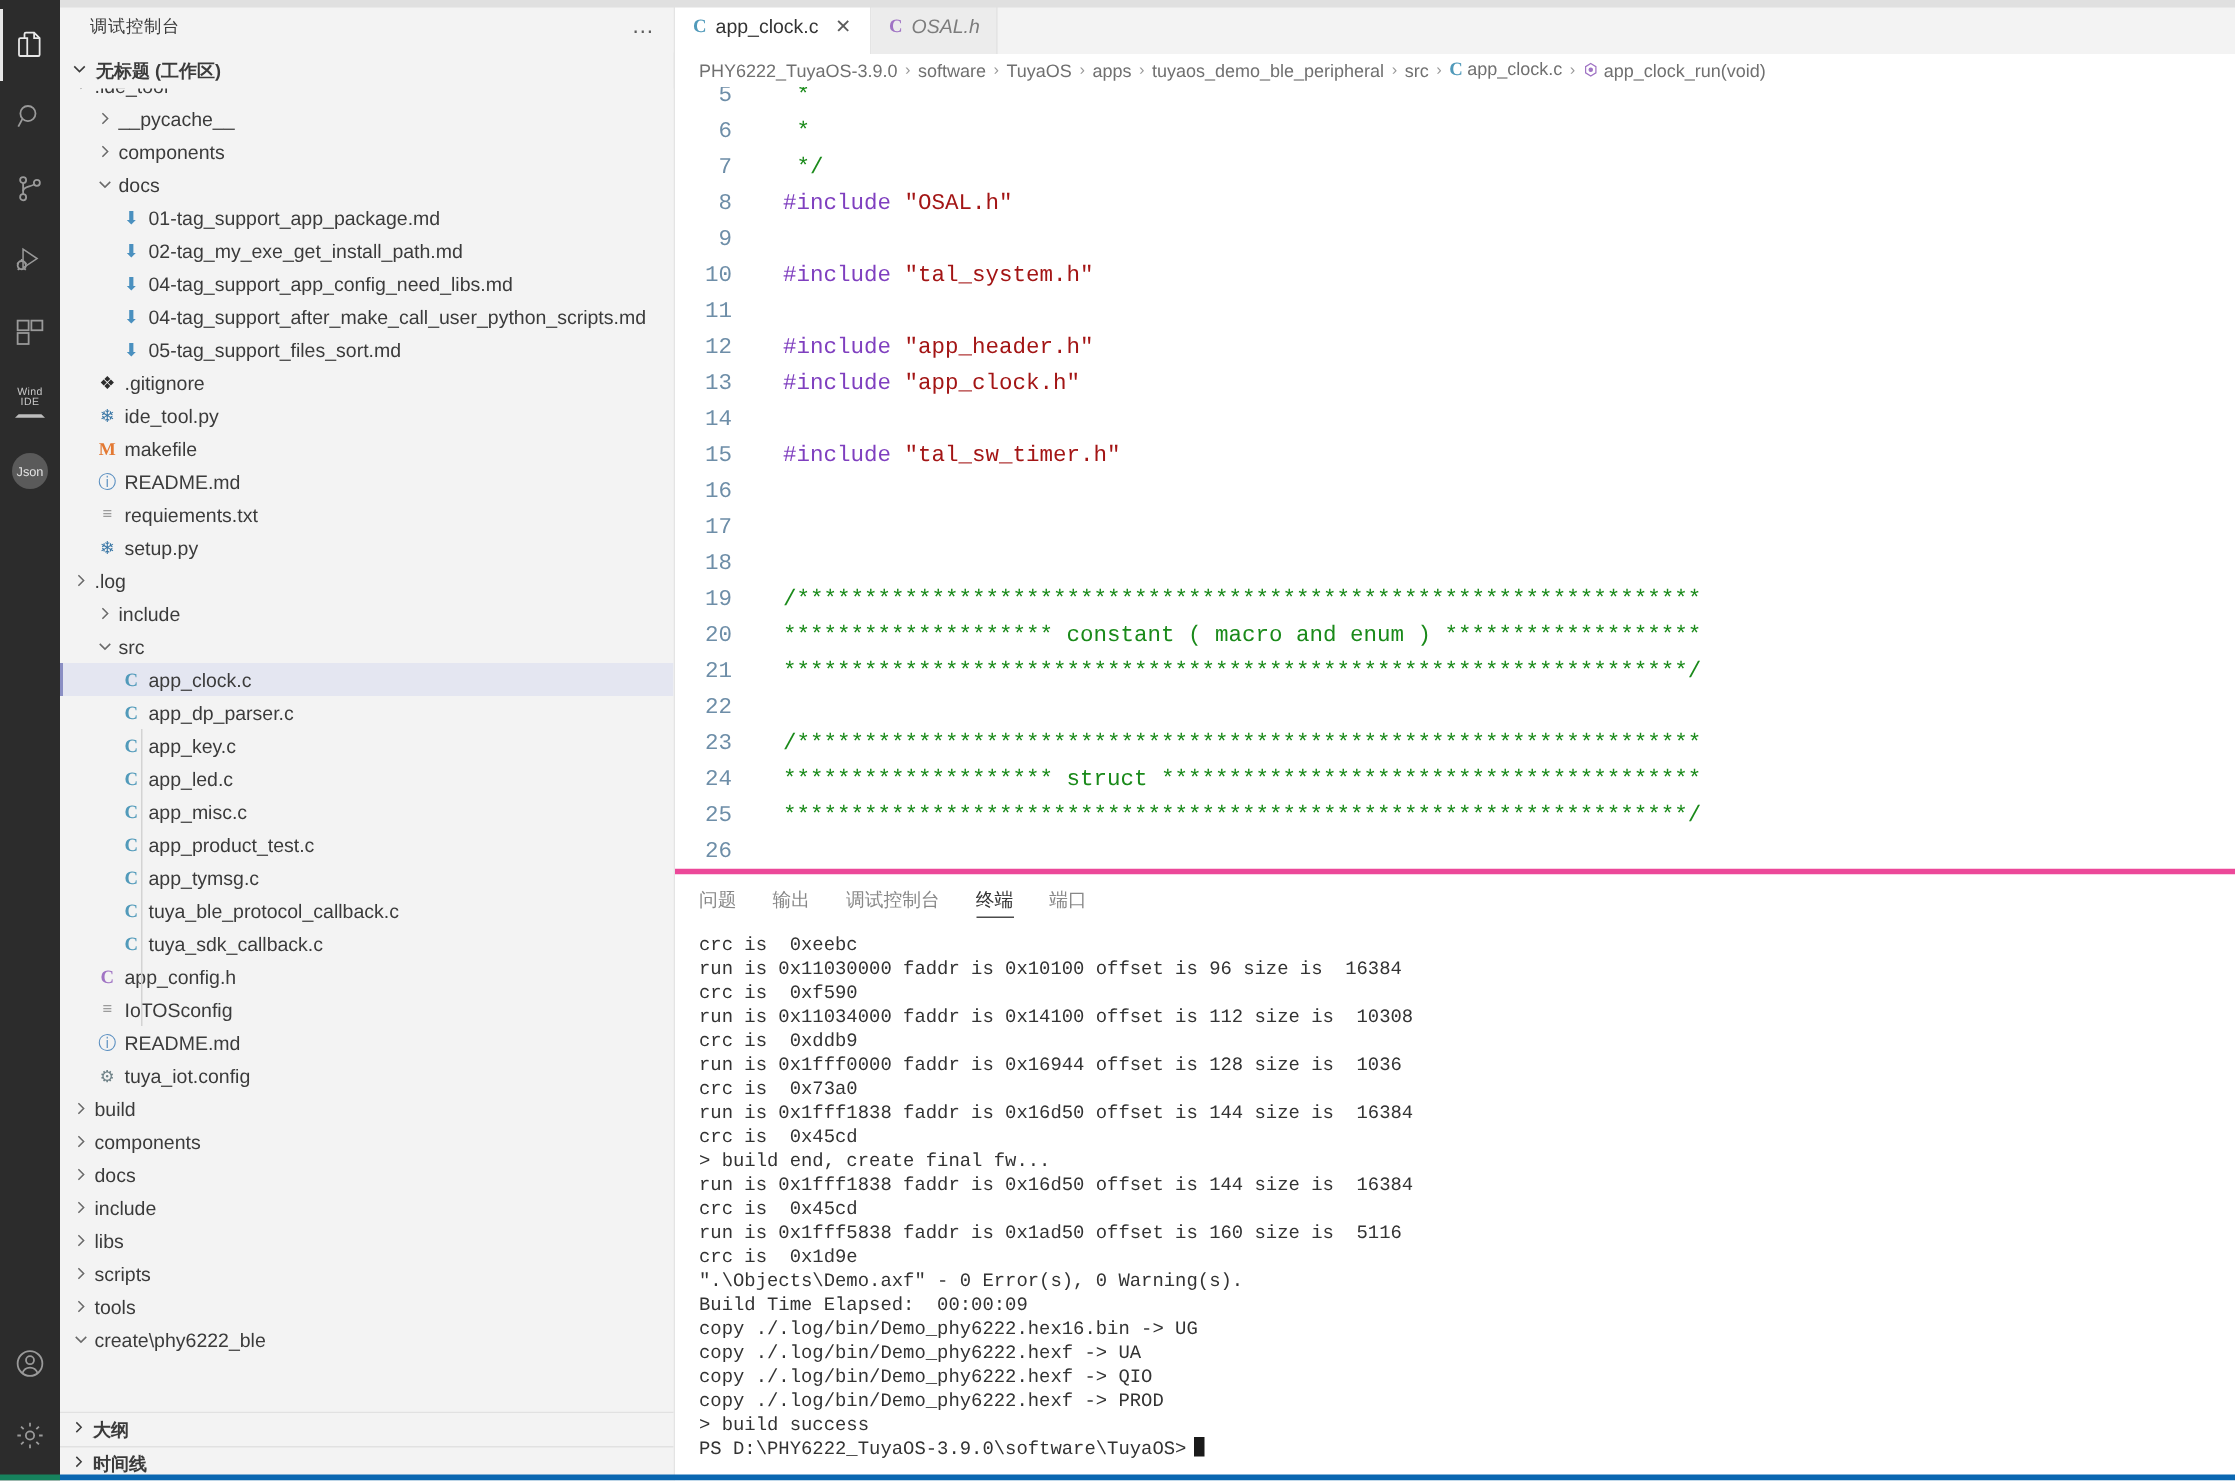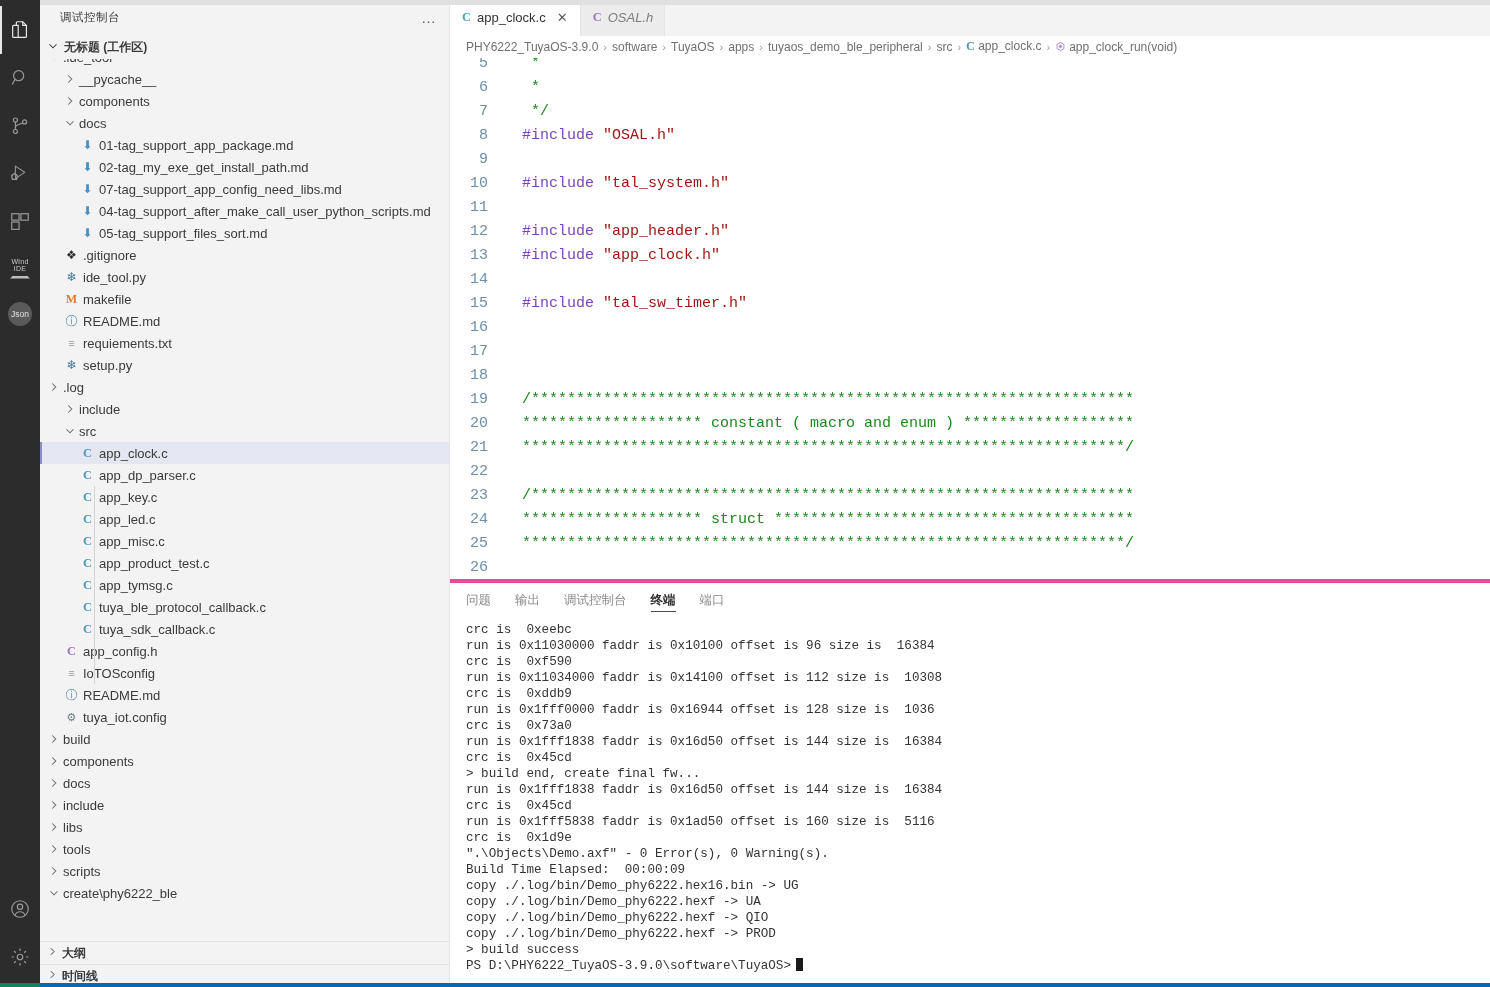--- a/index.html
+++ b/index.html
@@ -137,21 +137,21 @@
   .tk-str { color: #a31515; }
   .tk-cmt { color: #1a8a1a; }
   .tk-plain { color: #222; }
 
   
   .panel { height: 408px; flex: 0 0 408px; background: #ffffff; display: flex; flex-direction: column;
            border-top: 4px solid #ec4899; }
   .panel-tabs { height: 35px; display: flex; align-items: center; padding-left: 16px; gap: 24px; background:#ffffff;}
   .ptab { font-size: 12.5px; color: #888888; cursor: pointer; position: relative; height: 35px;
           display: flex; align-items: center; }
-  .ptab.active { color: #333333; font-weight: bold; }
+  .ptab.active { color: #333333; }
   .ptab.active::after {
     content: ""; position: absolute; left: 0; right: 0; bottom: 6px; height: 1px; background: #4b4b4b;
   }
   .term {
     flex: 1 1 auto; padding: 4px 0 0 16px; overflow: hidden;
     font-family: "Liberation Mono", monospace; font-size: 12.6px; line-height: 16px; color: #333333;
     white-space: pre;
   }
   .term-line { height: 16px; font-family: Liberation Mono, monospace; }
   .cursor { display: inline-block; width: 7px; height: 13px; background: #1a1a1a; vertical-align: -2px; margin-left: 5px;}
@@ -319,21 +319,21 @@
               <span class="ficon">
                 <span class="ic-md">⬇</span>
               </span>
               <span class="lbl">02-tag_my_exe_get_install_path.md</span>
             </div>
             <div class="trow">
               <span style="display:inline-block;width:38px;flex:0 0 38px"></span>
               <span class="ficon">
                 <span class="ic-md">⬇</span>
               </span>
-              <span class="lbl">07-tag_support_app_config_need_libs.md</span>
+              <span class="lbl">04-tag_support_app_config_need_libs.md</span>
             </div>
             <div class="trow">
               <span style="display:inline-block;width:38px;flex:0 0 38px"></span>
               <span class="ficon">
                 <span class="ic-md">⬇</span>
               </span>
               <span class="lbl">04-tag_support_after_make_call_user_python_scripts.md</span>
             </div>
             <div class="trow">
               <span style="display:inline-block;width:38px;flex:0 0 38px"></span>
@@ -547,30 +547,30 @@
               </span>
               <span class="lbl">libs</span>
             </div>
             <div class="trow">
               <span style="display:inline-block;width:6px;flex:0 0 6px"></span>
               <span class="chev">
                 <svg width="14" height="14" viewBox="0 0 16 16" fill="none" stroke="#6a6a6a" stroke-width="1.2">
                   <path d="M6 4l4 4-4 4"></path>
                 </svg>
               </span>
+              <span class="lbl">scripts</span>
+            </div>
+            <div class="trow">
+              <span style="display:inline-block;width:6px;flex:0 0 6px"></span>
+              <span class="chev">
+                <svg width="14" height="14" viewBox="0 0 16 16" fill="none" stroke="#6a6a6a" stroke-width="1.2">
+                  <path d="M6 4l4 4-4 4"></path>
+                </svg>
+              </span>
               <span class="lbl">tools</span>
-            </div>
-            <div class="trow">
-              <span style="display:inline-block;width:6px;flex:0 0 6px"></span>
-              <span class="chev">
-                <svg width="14" height="14" viewBox="0 0 16 16" fill="none" stroke="#6a6a6a" stroke-width="1.2">
-                  <path d="M6 4l4 4-4 4"></path>
-                </svg>
-              </span>
-              <span class="lbl">scripts</span>
             </div>
             <div class="trow">
               <span style="display:inline-block;width:6px;flex:0 0 6px"></span>
               <span class="chev">
                 <svg width="14" height="14" viewBox="0 0 16 16" fill="none" stroke="#6a6a6a" stroke-width="1.2">
                   <path d="M4 6l4 4 4-4"></path>
                 </svg>
               </span>
               <span class="lbl">create\phy6222_ble</span>
             </div>

